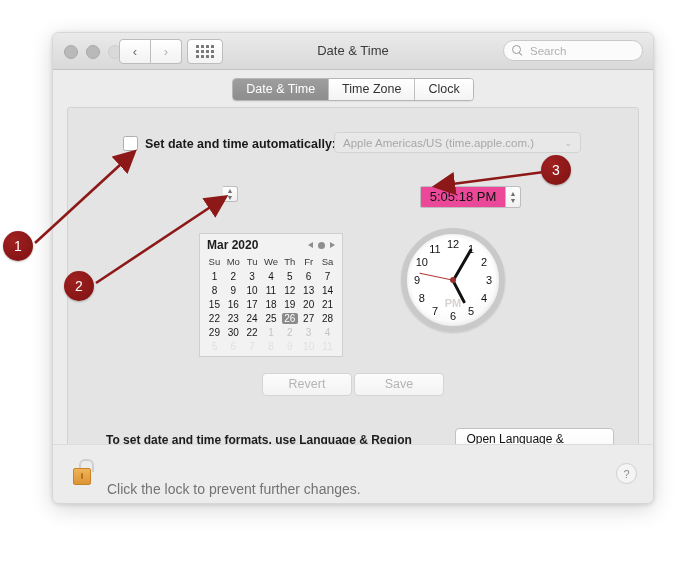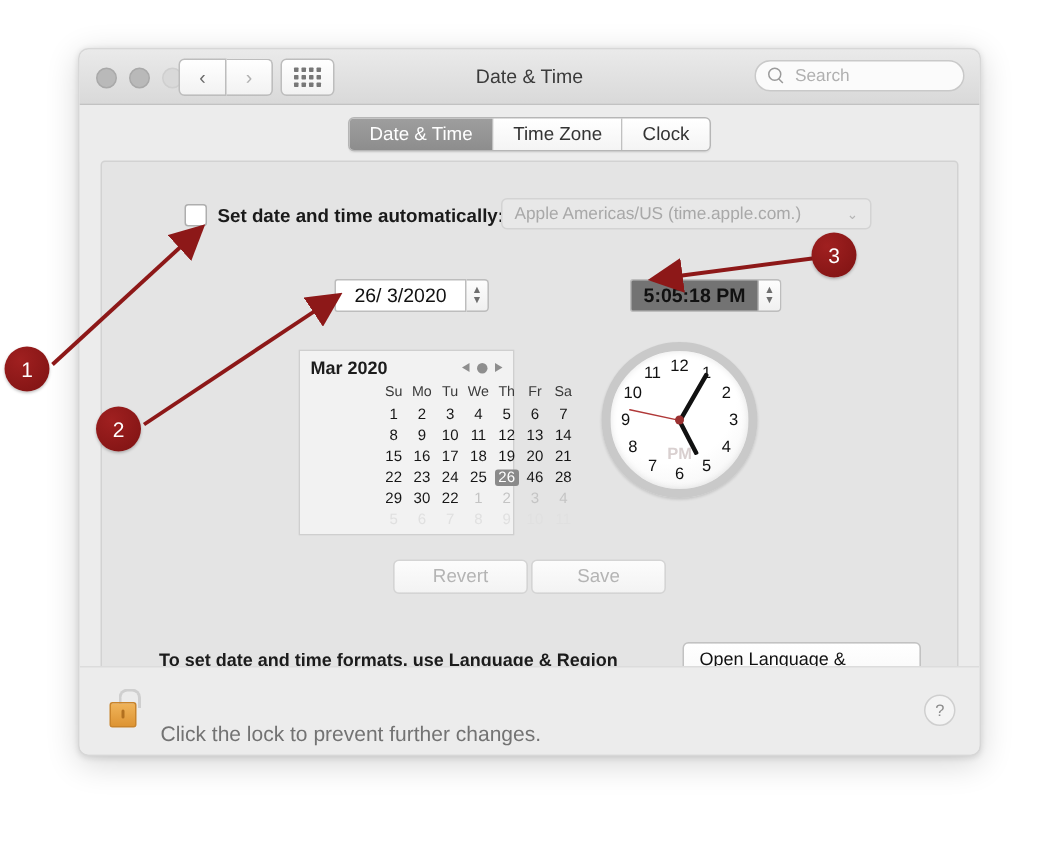--- a/index.html
+++ b/index.html
@@ -171,23 +171,23 @@
     line-height: 0;
   }
   .stepper i { display:block; font-style: normal; font-size: 7px; color: #6e6e6e; line-height: 7px; }
 
   
   .timefield {
     position: absolute; left: 352px; top: 78px;
     display: flex; align-items: stretch;
   }
   .timefield .val {
-    background: #737373; border: 1px solid #bdbdbd;
+    background: #ec4899; border: 1px solid #bdbdbd;
     padding: 2px 8px 3px; font-size: 13px; color: #111;
-    border-radius: 2px 0 0 2px; min-width: 68px; text-align: center; font-weight: bold;
+    border-radius: 2px 0 0 2px; min-width: 68px; text-align: center;
   }
 
   
   .calendar {
     position: absolute; left: 131px; top: 125px;
     width: 144px;
     background: #f2f2f2;
     border: 1px solid #cfcfcf;
     padding: 4px 5px 3px;
     box-sizing: border-box;
@@ -195,21 +195,21 @@
   .calhead {
     display: flex; align-items: center; justify-content: space-between;
     padding: 0 2px 3px;
   }
   .calmonth { font-size: 12px; color: #1d1d1d; font-weight: bold; }
   .calnav { display: flex; align-items: center; gap: 5px; }
   .calnav .tri-l { width:0; height:0; border-top:3.5px solid transparent; border-bottom:3.5px solid transparent; border-right:5px solid #8e8e8e; }
   .calnav .tri-r { width:0; height:0; border-top:3.5px solid transparent; border-bottom:3.5px solid transparent; border-left:5px solid #8e8e8e; }
   .calnav .dotc { width: 7px; height: 7px; border-radius: 50%; background: #8e8e8e; }
 
-  table.calgrid { border-collapse: collapse; width: 100%; margin-left: 48px; }
+  table.calgrid { border-collapse: collapse; width: 100%; }
   table.calgrid th {
     font-size: 9.5px; color: #3a3a3a; font-weight: normal;
     padding: 1px 0 2px; text-align: center;
   }
   table.calgrid td {
     font-size: 10px; color: #161616;
     text-align: center; padding: 1.5px 0; width: 14.28%;
   }
   table.calgrid td.out { color: #c4c4c4; }
   table.calgrid td.out2 { color: #e0e0e0; }
@@ -398,21 +398,20 @@
         <span class="cbox"></span>
         <span class="autolabel">Set date and time automatically:</span>
       </div>
 
       <div class="server">
         <span>Apple Americas/US (time.apple.com.)</span>
         <span class="chev">⌄</span>
       </div>
 
       <div class="datefield">
-        <div class="val">26/  3/2020</div>
         <div class="stepper">
           <i>▲</i>
           <i>▼</i>
         </div>
       </div>
 
       <div class="timefield">
         <div class="val">5:05:18 PM</div>
         <div class="stepper">
           <i>▲</i>
@@ -468,21 +467,21 @@
                 <td>19</td>
                 <td>20</td>
                 <td>21</td>
               </tr>
               <tr>
                 <td>22</td>
                 <td>23</td>
                 <td>24</td>
                 <td>25</td>
                 <td><span class="sel">26</span></td>
-                <td>46</td>
+                <td>27</td>
                 <td>28</td>
               </tr>
               <tr>
                 <td>29</td>
                 <td>30</td>
                 <td>22</td>
                 <td class="out">1</td>
                 <td class="out">2</td>
                 <td class="out">3</td>
                 <td class="out">4</td>

